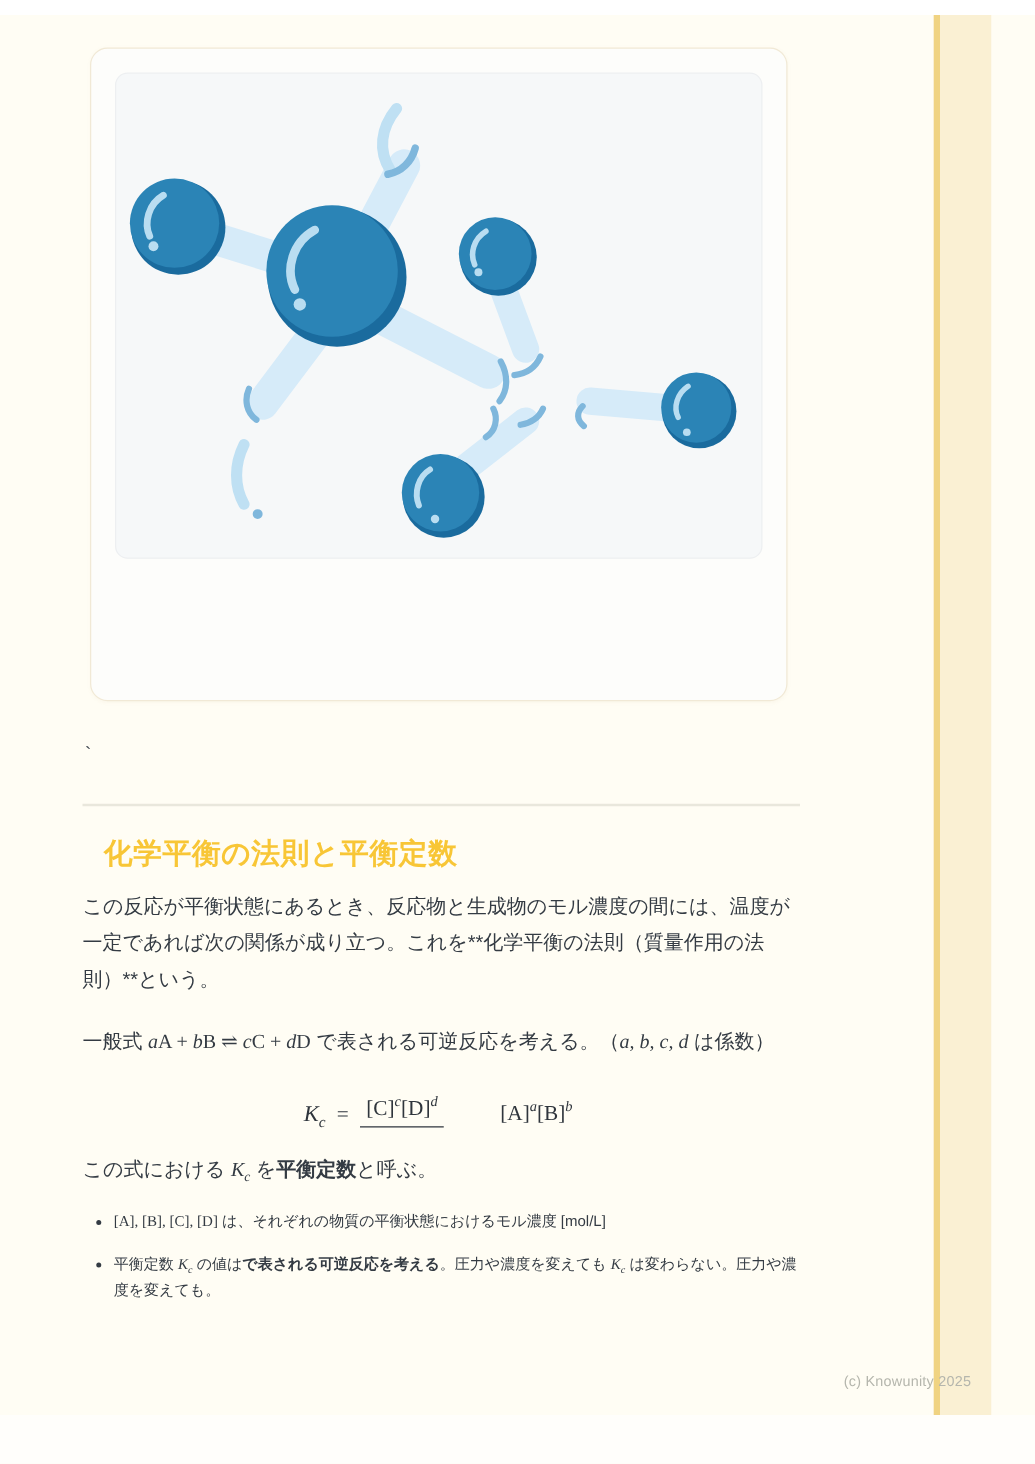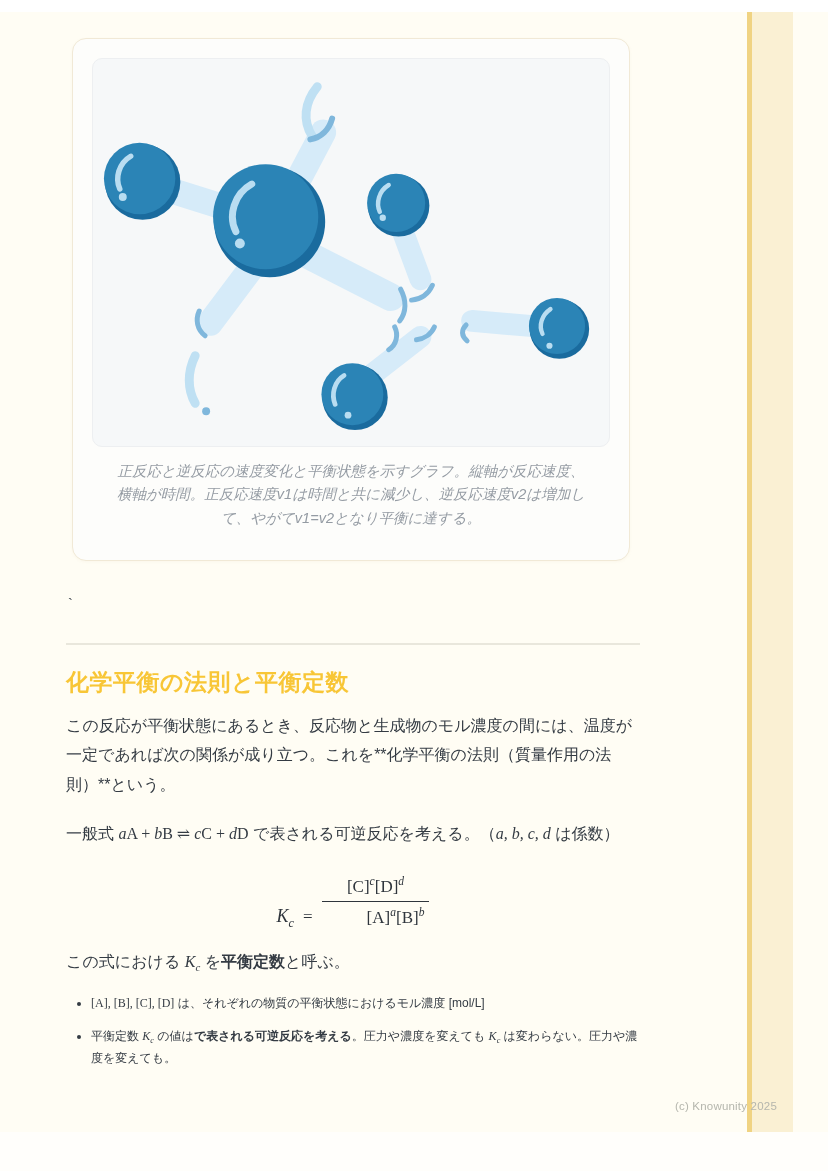--- a/index.html
+++ b/index.html
@@ -41,37 +41,37 @@
   .dot-dark { fill: #7fb7dc; }
   .sp-dark { fill: #1a6b9e; }
   .sp-main { fill: #2b84b6; }
   .sp-hi { stroke: #b9ddf1; stroke-linecap: round; fill: none; }
   .sp-dot { fill: #b9ddf1; }
 
   .stray { margin: 34px 0 0 2px; font-size: 15px; color: #3a414a; height: 22px; }
   .divider { margin: 26px 0 0 0; border: none; border-top: 2px solid #e9e7dc; }
 
   .heading {
-    margin: 24px 0 0 0; font-size: 23px; line-height: 1.2; font-weight: bold;
+    margin: 24px 0 0 17px; font-size: 23px; line-height: 1.2; font-weight: bold;
     color: #f8c636; letter-spacing: 0.5px;
   }
   .para { margin: 20px 0 0 0; font-size: 16px; line-height: 1.85; }
   .para.tight { margin-top: 14px; }
   .math-i { font-family: "Liberation Serif", "DejaVu Serif", serif; font-style: italic; }
   .math-r { font-family: "Liberation Serif", "DejaVu Serif", serif; }
   sub.k { font-size: 0.68em; line-height: 0; }
   .b { font-weight: bold; }
 
   .formula-block {
     margin: 26px 0 0 0; display: flex; justify-content: center; align-items: flex-end;
     font-family: "Liberation Serif", "DejaVu Serif", serif; font-size: 17px; color: #2f353c;
   }
   .f-lhs { font-size: 18px; }
   .f-eq { margin: 0 9px; }
-  .frac { display: inline-flex; flex-direction: column; text-align: center; vertical-align: middle; }
+  .frac { display: inline-flex; text-align: center; vertical-align: middle; }
   .frac .num { padding: 0 5px 4px 5px; border-bottom: 1.4px solid #2f353c; }
   .frac .den { padding: 4px 5px 0 5px; margin-left: 40px; }
   .frac sup { font-size: 0.68em; }
 
   ul.points { margin: 16px 0 0 0; padding-left: 25px; }
   ul.points li { margin-top: 12px; font-size: 12px; line-height: 1.8; }
 
   .watermark {
     position: absolute; top: 1100px; right: 51px; z-index: 5;
     font-size: 11.5px; color: #b5b6ad; letter-spacing: 0.2px;
@@ -135,21 +135,20 @@
           <circle class="sp-dot" cx="-7" cy="18" r="3.4"></circle>
         </g>
         <g transform="translate(470,272)">
           <circle class="sp-dark" r="30"></circle>
           <circle class="sp-main" cx="-2.4" cy="-2.9" r="28.3"></circle>
           <path class="sp-hi" stroke-width="4.4" d="M-9 -20 C-18 -14 -21 -3 -17 5"></path>
           <circle class="sp-dot" cx="-10" cy="17" r="3.1"></circle>
         </g>
       </svg>
     </div>
-    <p class="caption">正反応と逆反応の速度変化と平衡状態を示すグラフ。縦軸が反応速度、横軸が時間。正反応速度v1は時間と共に減少し、逆反応速度v2は増加して、やがてv1=v2となり平衡に達する。</p>
   </div>
 
   <div class="stray">`</div>
 
   <hr class="divider">
 
   <h1 class="heading">化学平衡の法則と平衡定数</h1>
 
   <p class="para tight">この反応が平衡状態にあるとき、反応物と生成物のモル濃度の間には、温度が一定であれば次の関係が成り立つ。これを**化学平衡の法則（質量作用の法則）**という。</p>
 

